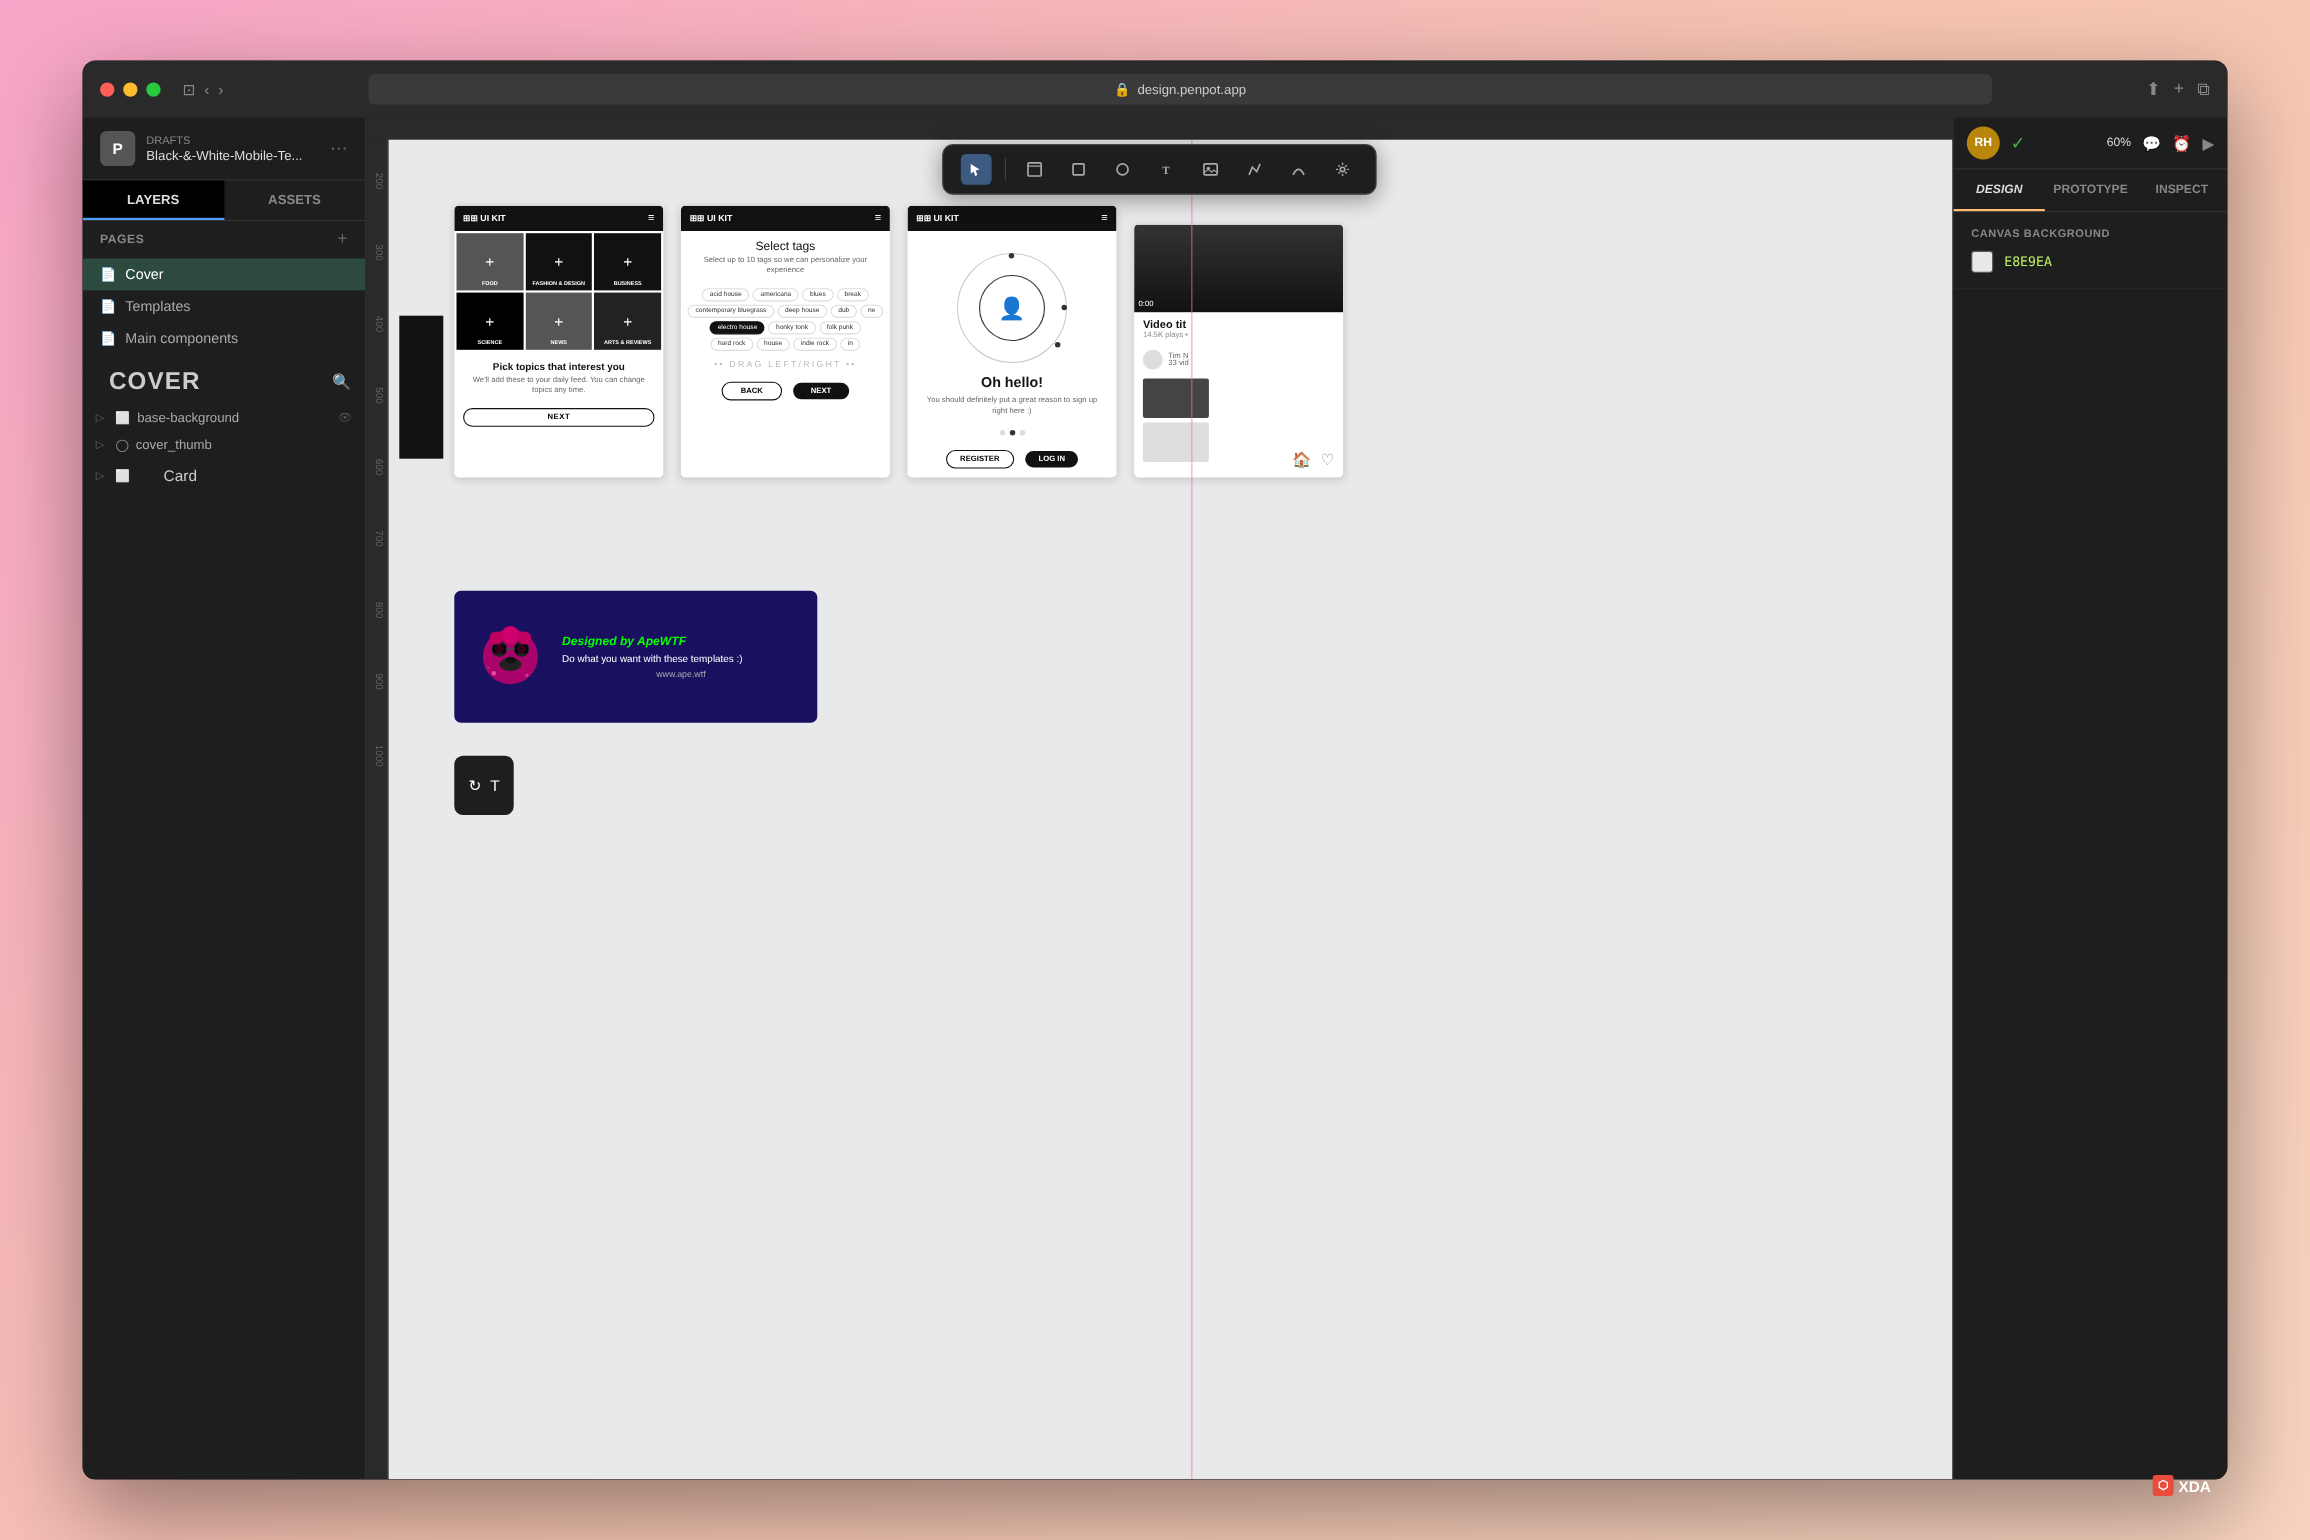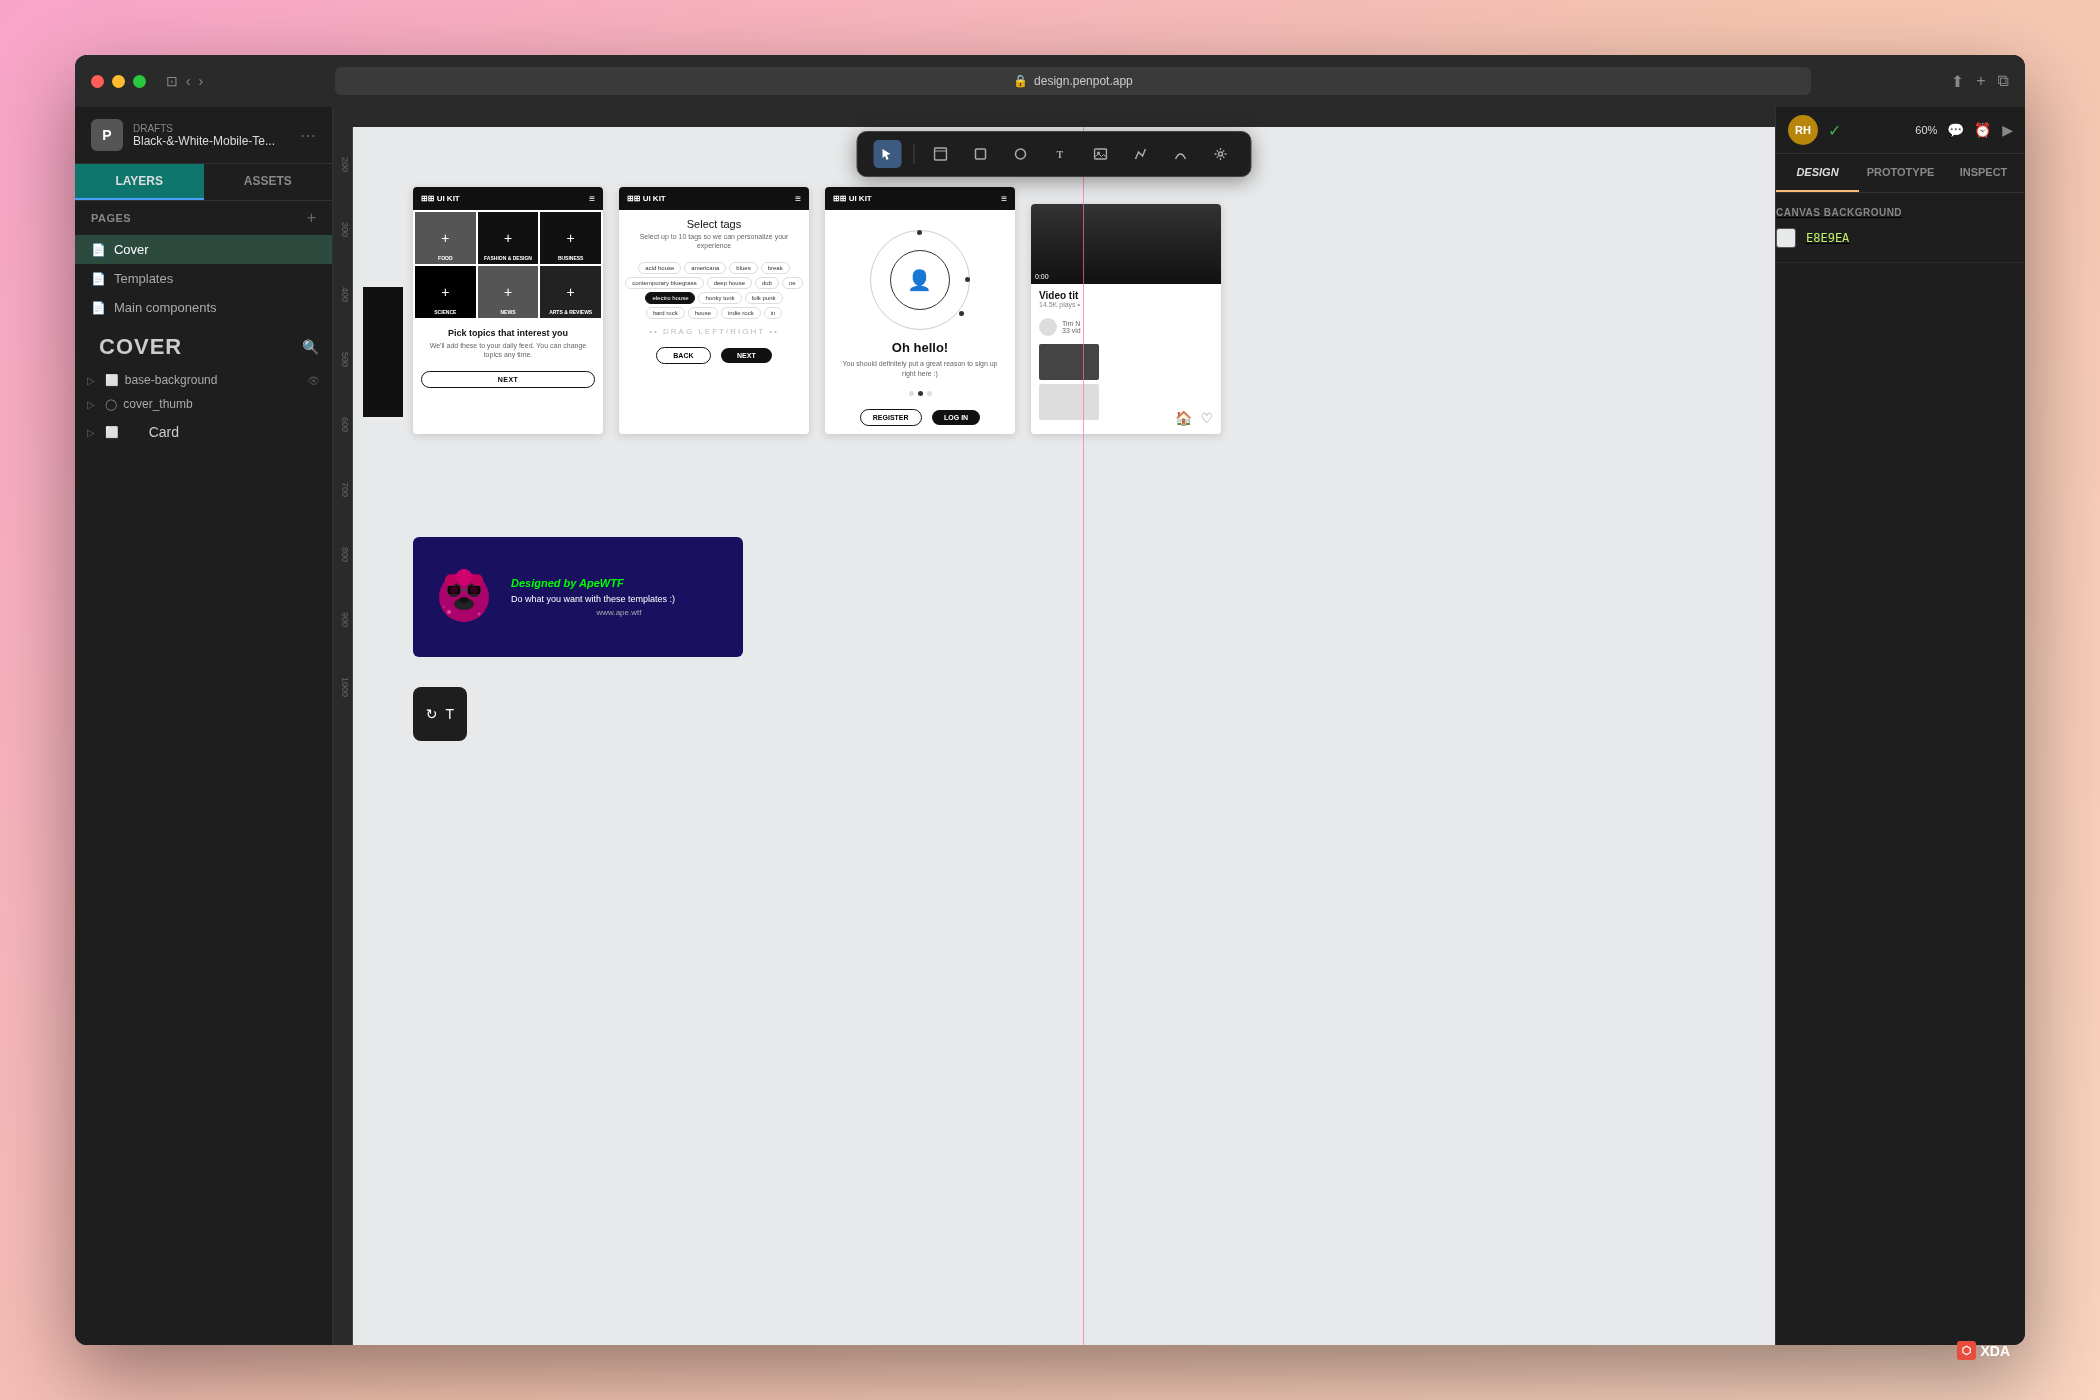--- a/index.html
+++ b/index.html
@@ -104,21 +104,21 @@
       text-align: center;
       font-size: 12px;
       font-weight: 600;
       cursor: pointer;
       color: #888;
       border-bottom: 2px solid transparent;
     }
     .sidebar-tab.active {
       color: #ddd;
       border-bottom: 2px solid #4a9eff;
-      background: #0f766e;
+      background: #000000;
     }
 
     .pages-section {
       padding: 8px 16px;
       display: flex;
       align-items: center;
       justify-content: space-between;
     }
     .pages-label { color: #888; font-size: 11px; font-weight: 600; letter-spacing: 0.5px; }
     .add-page-btn { color: #666; font-size: 16px; cursor: pointer; }
@@ -553,21 +553,21 @@
       flex: 1;
       padding: 12px 6px;
       text-align: center;
       font-size: 11px;
       font-weight: 600;
       cursor: pointer;
       color: #888;
     }
     .right-tab.active { color: #ddd; border-bottom: 2px solid #fdba74; font-style: italic; }
 
-    .right-section { padding: 14px 0; border-bottom: 1px solid #2a2a2a; text-decoration: underline; }
+    .right-section { padding: 14px 16px; border-bottom: 1px solid #2a2a2a; }
     .right-section-label { color: #888; font-size: 10px; font-weight: 600; letter-spacing: 0.5px; margin-bottom: 10px; }
     .color-row { display: flex; align-items: center; gap: 10px; }
     .color-swatch { width: 20px; height: 20px; border: 1px solid #555; border-radius: 3px; }
     .color-value { color: #bef264; font-size: 12px; font-family: monospace; }
 
     
     .user-avatar {
       width: 30px; height: 30px;
       border-radius: 50%;
       background: #b8860b;

